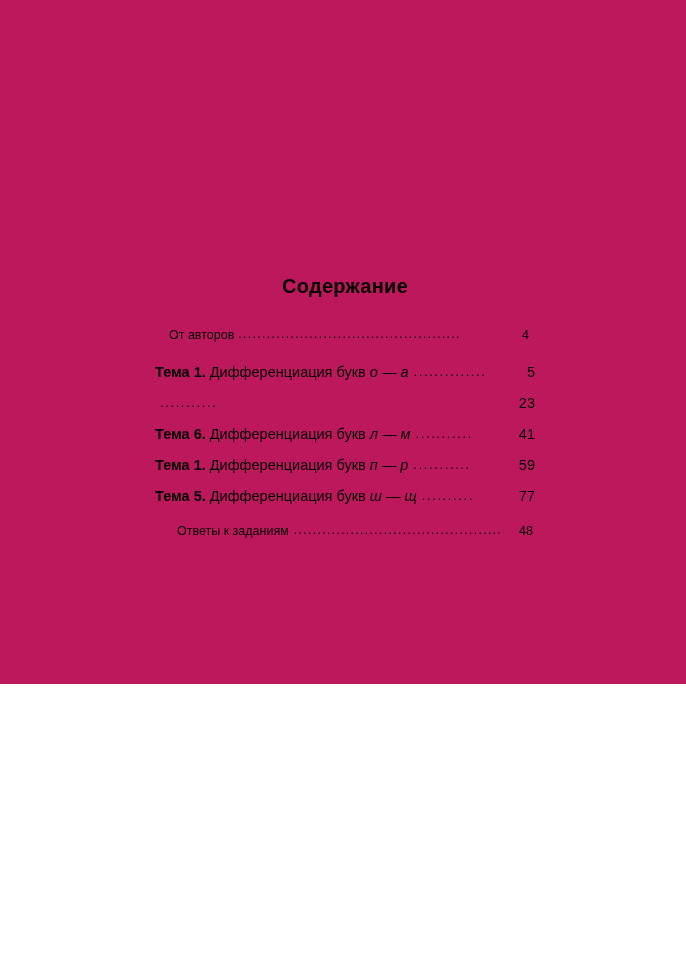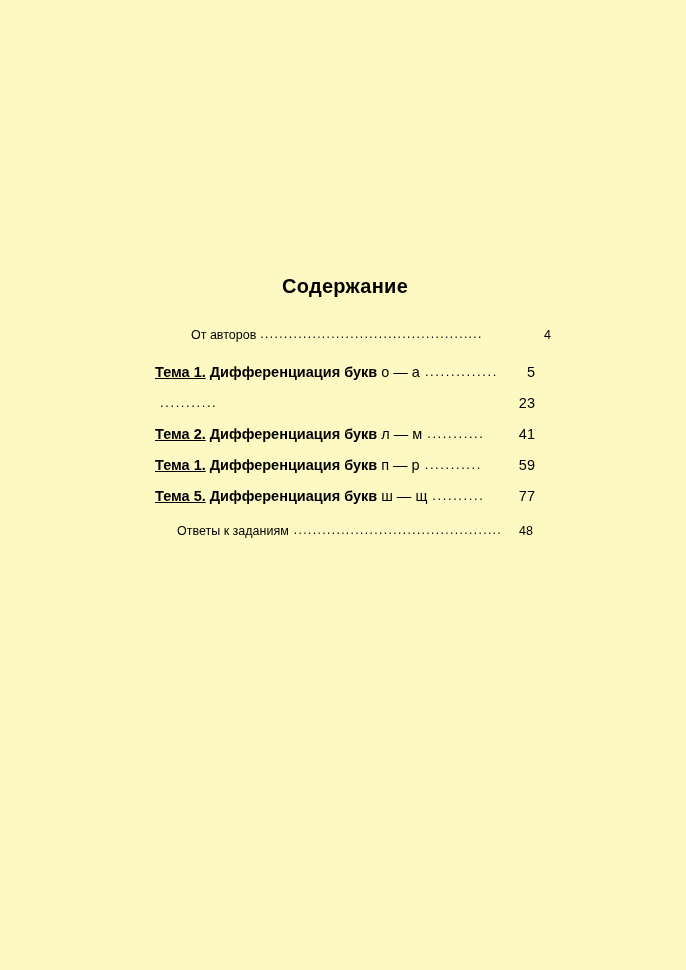--- a/index.html
+++ b/index.html
@@ -13,22 +13,22 @@
     font-family: "Liberation Sans", sans-serif;
     color: #000000;
     position: relative;
     overflow: hidden;
   }
   .page {
     position: absolute;
     left: 0;
     top: 0;
     width: 686px;
-    height: 970px;
-    background: #fef9c3;
+    height: 684px;
+    background: #be185d;
   }
   .toc {
     position: absolute;
     left: 155px;
     top: 275px;
     width: 380px;
   }
   .toc-title {
     font-size: 20px;
     font-weight: bold;
@@ -57,44 +57,44 @@
     top: -1px;
   }
   .entry .page-num {
     flex: 0 0 auto;
     text-align: right;
   }
 
   
   .entry-small {
     font-size: 12.5px;
-    margin-left: 36px;
+    margin-left: 14px;
     width: 360px;
     margin-bottom: 22px;
     justify-content: center;
   }
   .entry-small .leader {
     letter-spacing: 1.4px;
     font-size: 12px;
     margin-left: 4px;
   }
 
   
   .entry-theme {
     font-size: 14.5px;
     margin-bottom: 15px;
   }
   .entry-theme .theme-no {
     font-weight: bold;
-    text-decoration: underline;
   }
   .entry-theme .theme-word {
-    font-weight: bold;
+    font-weight: normal;
   }
   .entry-theme .letters {
+    font-style: italic;
     font-weight: normal;
   }
 
   
   .entry-answers {
     font-size: 12.5px;
     margin-left: 22px;
     width: 356px;
     margin-top: 20px;
   }
@@ -122,21 +122,21 @@
       <span class="leader">..............</span>
       <span class="page-num">5</span>
     </div>
 
     <div class="entry entry-theme">
       <span class="leader">...........</span>
       <span class="page-num">23</span>
     </div>
 
     <div class="entry entry-theme">
-      <span class="label"><span class="theme-no">Тема 2.</span> <span class="theme-word">Дифференциация букв</span> <span class="letters">л — м</span></span>
+      <span class="label"><span class="theme-no">Тема 6.</span> <span class="theme-word">Дифференциация букв</span> <span class="letters">л — м</span></span>
       <span class="leader">...........</span>
       <span class="page-num">41</span>
     </div>
 
     <div class="entry entry-theme">
       <span class="label"><span class="theme-no">Тема 1.</span> <span class="theme-word">Дифференциация букв</span> <span class="letters">п — р</span></span>
       <span class="leader">...........</span>
       <span class="page-num">59</span>
     </div>
 

